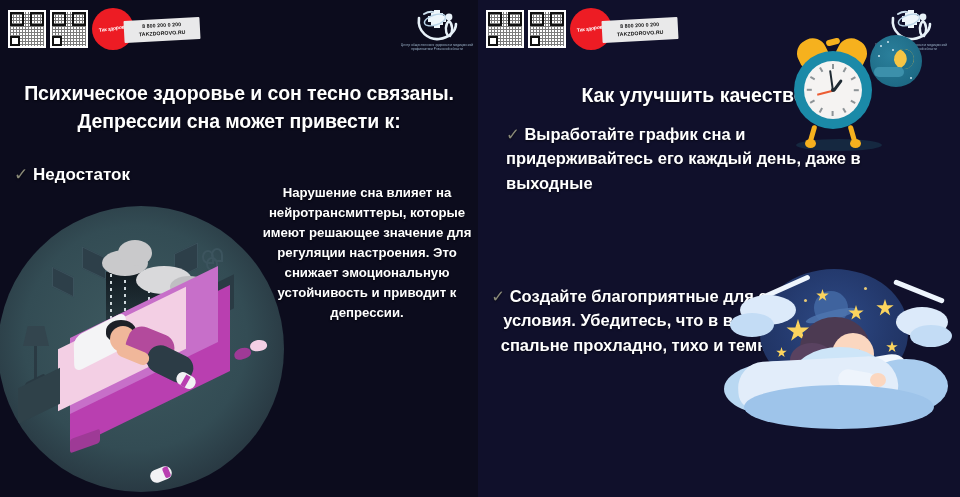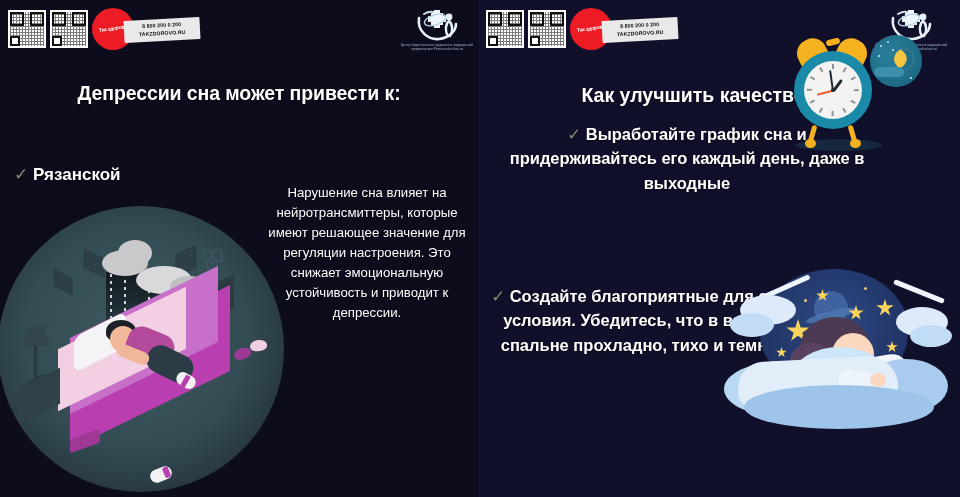--- a/index.html
+++ b/index.html
@@ -49,24 +49,24 @@
   .panel-left .h-main  { top:80px; font-size:19.5px; line-height:1.42; letter-spacing:-.1px; }
   .panel-right .h-main { top:82px; font-size:19.5px; line-height:1.42; }
 
   .bullet { position:absolute; color:#fff; font-weight:bold;
     text-shadow:0 1px 2px rgba(0,0,0,.55); }
   .chk { color:#8a8a78; font-weight:normal; display:inline-block; }
 
   .b-depression { top:164px; left:14px; font-size:17px; }
 
   .para { position:absolute; top:183px; left:258px; width:218px; text-align:center;
-    color:#fff; font-weight:normal; font-size:13.2px; line-height:1.52;
+    color:#fff; font-weight:bold; font-size:13.2px; line-height:1.52;
     text-shadow:0 1px 2px rgba(0,0,0,.6); }
 
-  .r-b1 { top:122px; left:0; width:100%; padding:0 92px 0 28px; text-align:center;
+  .r-b1 { top:122px; left:0; width:100%; padding:0 92px 0 28px; text-align:left;
     font-size:16.5px; line-height:1.48; }
   .r-b2 { top:284px; left:0; width:100%; padding:0 170px 0 10px; text-align:center;
     font-size:16.5px; line-height:1.48; }
 
   
   .bedroom { position:absolute; left:-2px; top:206px; width:286px; height:286px;
     border-radius:50%; background:radial-gradient(circle at 48% 46%, #3e5a60 0%, #334c54 52%, #26343e 78%, #1b2430 100%);
     overflow:hidden; }
   .bed-base { position:absolute; left:72px; top:118px; width:160px; height:86px;
     background:#b93fb0; transform:skewY(-26deg); }
@@ -262,26 +262,27 @@
             <ellipse cx="20" cy="12" rx="11" ry="5" fill="none" stroke="#b9d3e6" stroke-width="1.4" transform="rotate(-18 20 12)"></ellipse>
             <circle cx="34" cy="9" r="3.4" fill="#e7f1f8"></circle>
             <path d="M34 13 C30 16, 30 24, 33 28 M34 13 C38 16, 38 24, 35 28" fill="none" stroke="#e7f1f8" stroke-width="2.4" stroke-linecap="round"></path>
           </svg>
         </div>
         <div class="cap">Центр общественного здоровья и медицинской профилактики Рязанской области</div>
       </div>
     </div>
 
     <div class="h-main">
+      <div>Психическое здоровье и сон тесно связаны.</div>
       <div>Депрессии сна может привести к:</div>
     </div>
 
     <div class="bullet b-depression">
       <span class="chk">✓</span>
-      <span>Рязанской</span>
+      <span>Недостаток</span>
     </div>
 
     <div class="para">Нарушение сна влияет на нейротрансмиттеры, которые имеют решающее значение для регуляции настроения. Это снижает эмоциональную устойчивость и приводит к депрессии.</div>
 
     <div class="bedroom">
       <div class="frame f1"></div>
       <div class="frame f2"></div>
       <div class="frame f3"></div>
       <div class="plant">
           <i style="left:2px;top:2px"></i>

